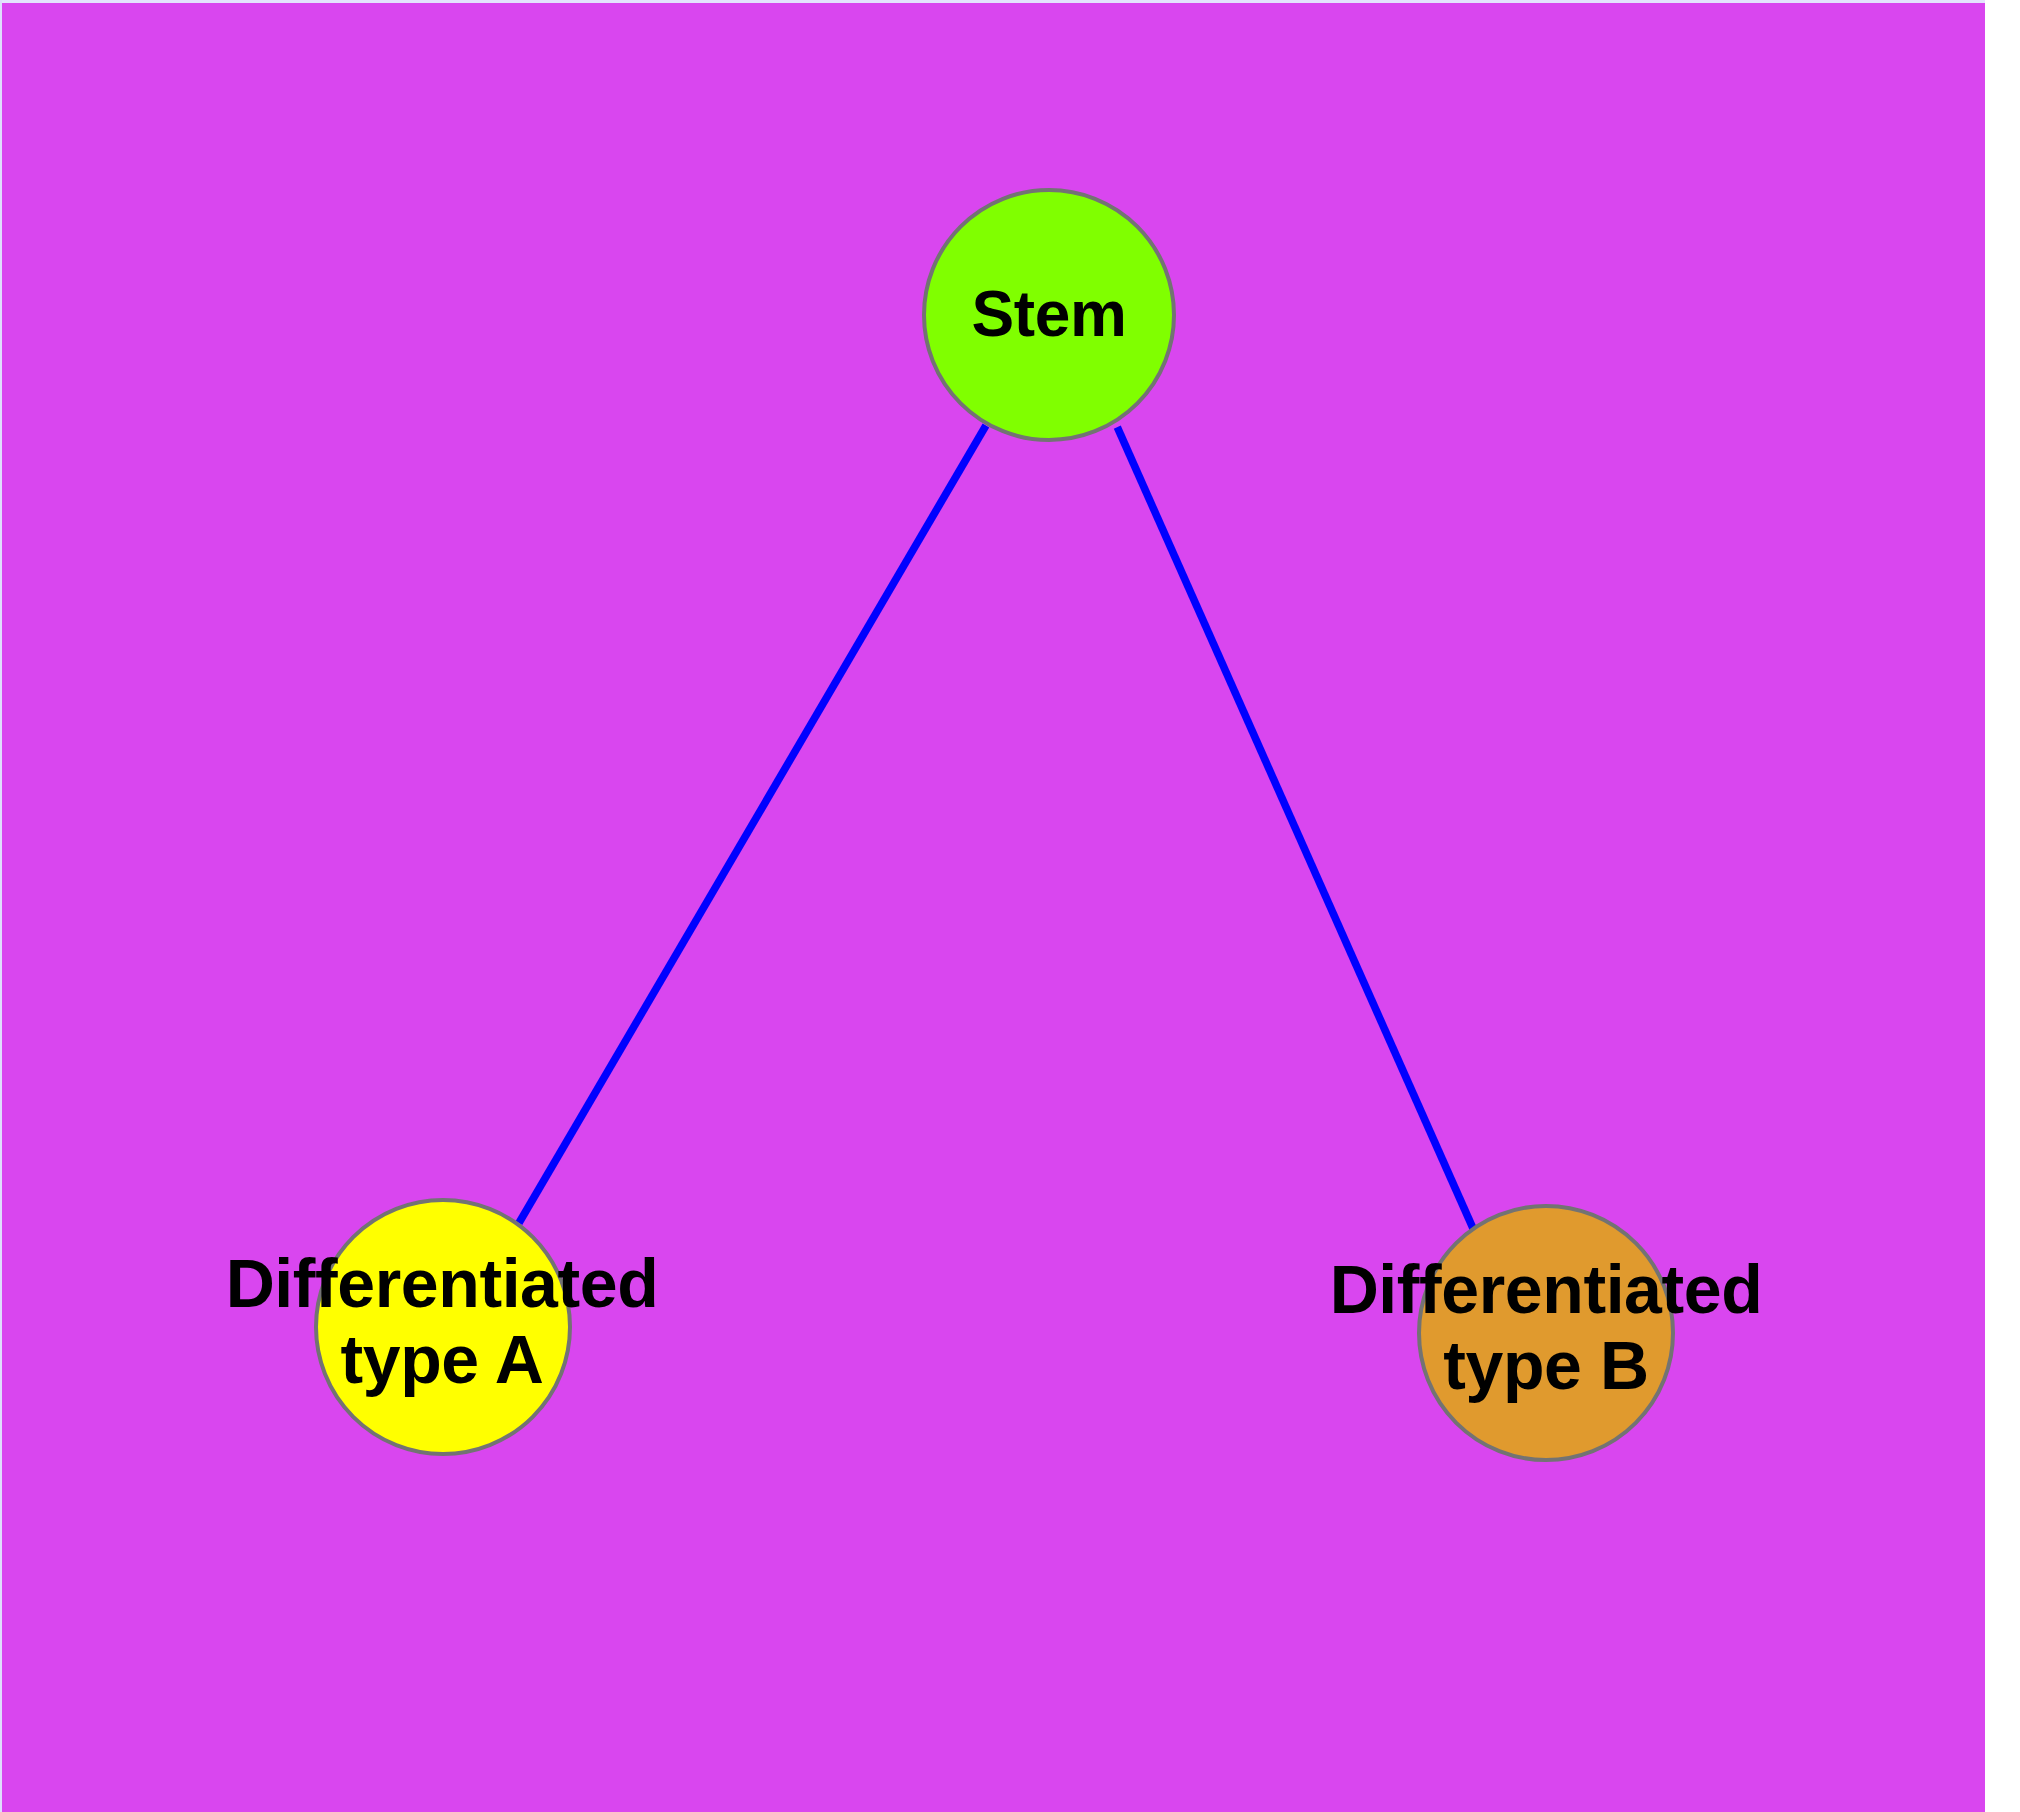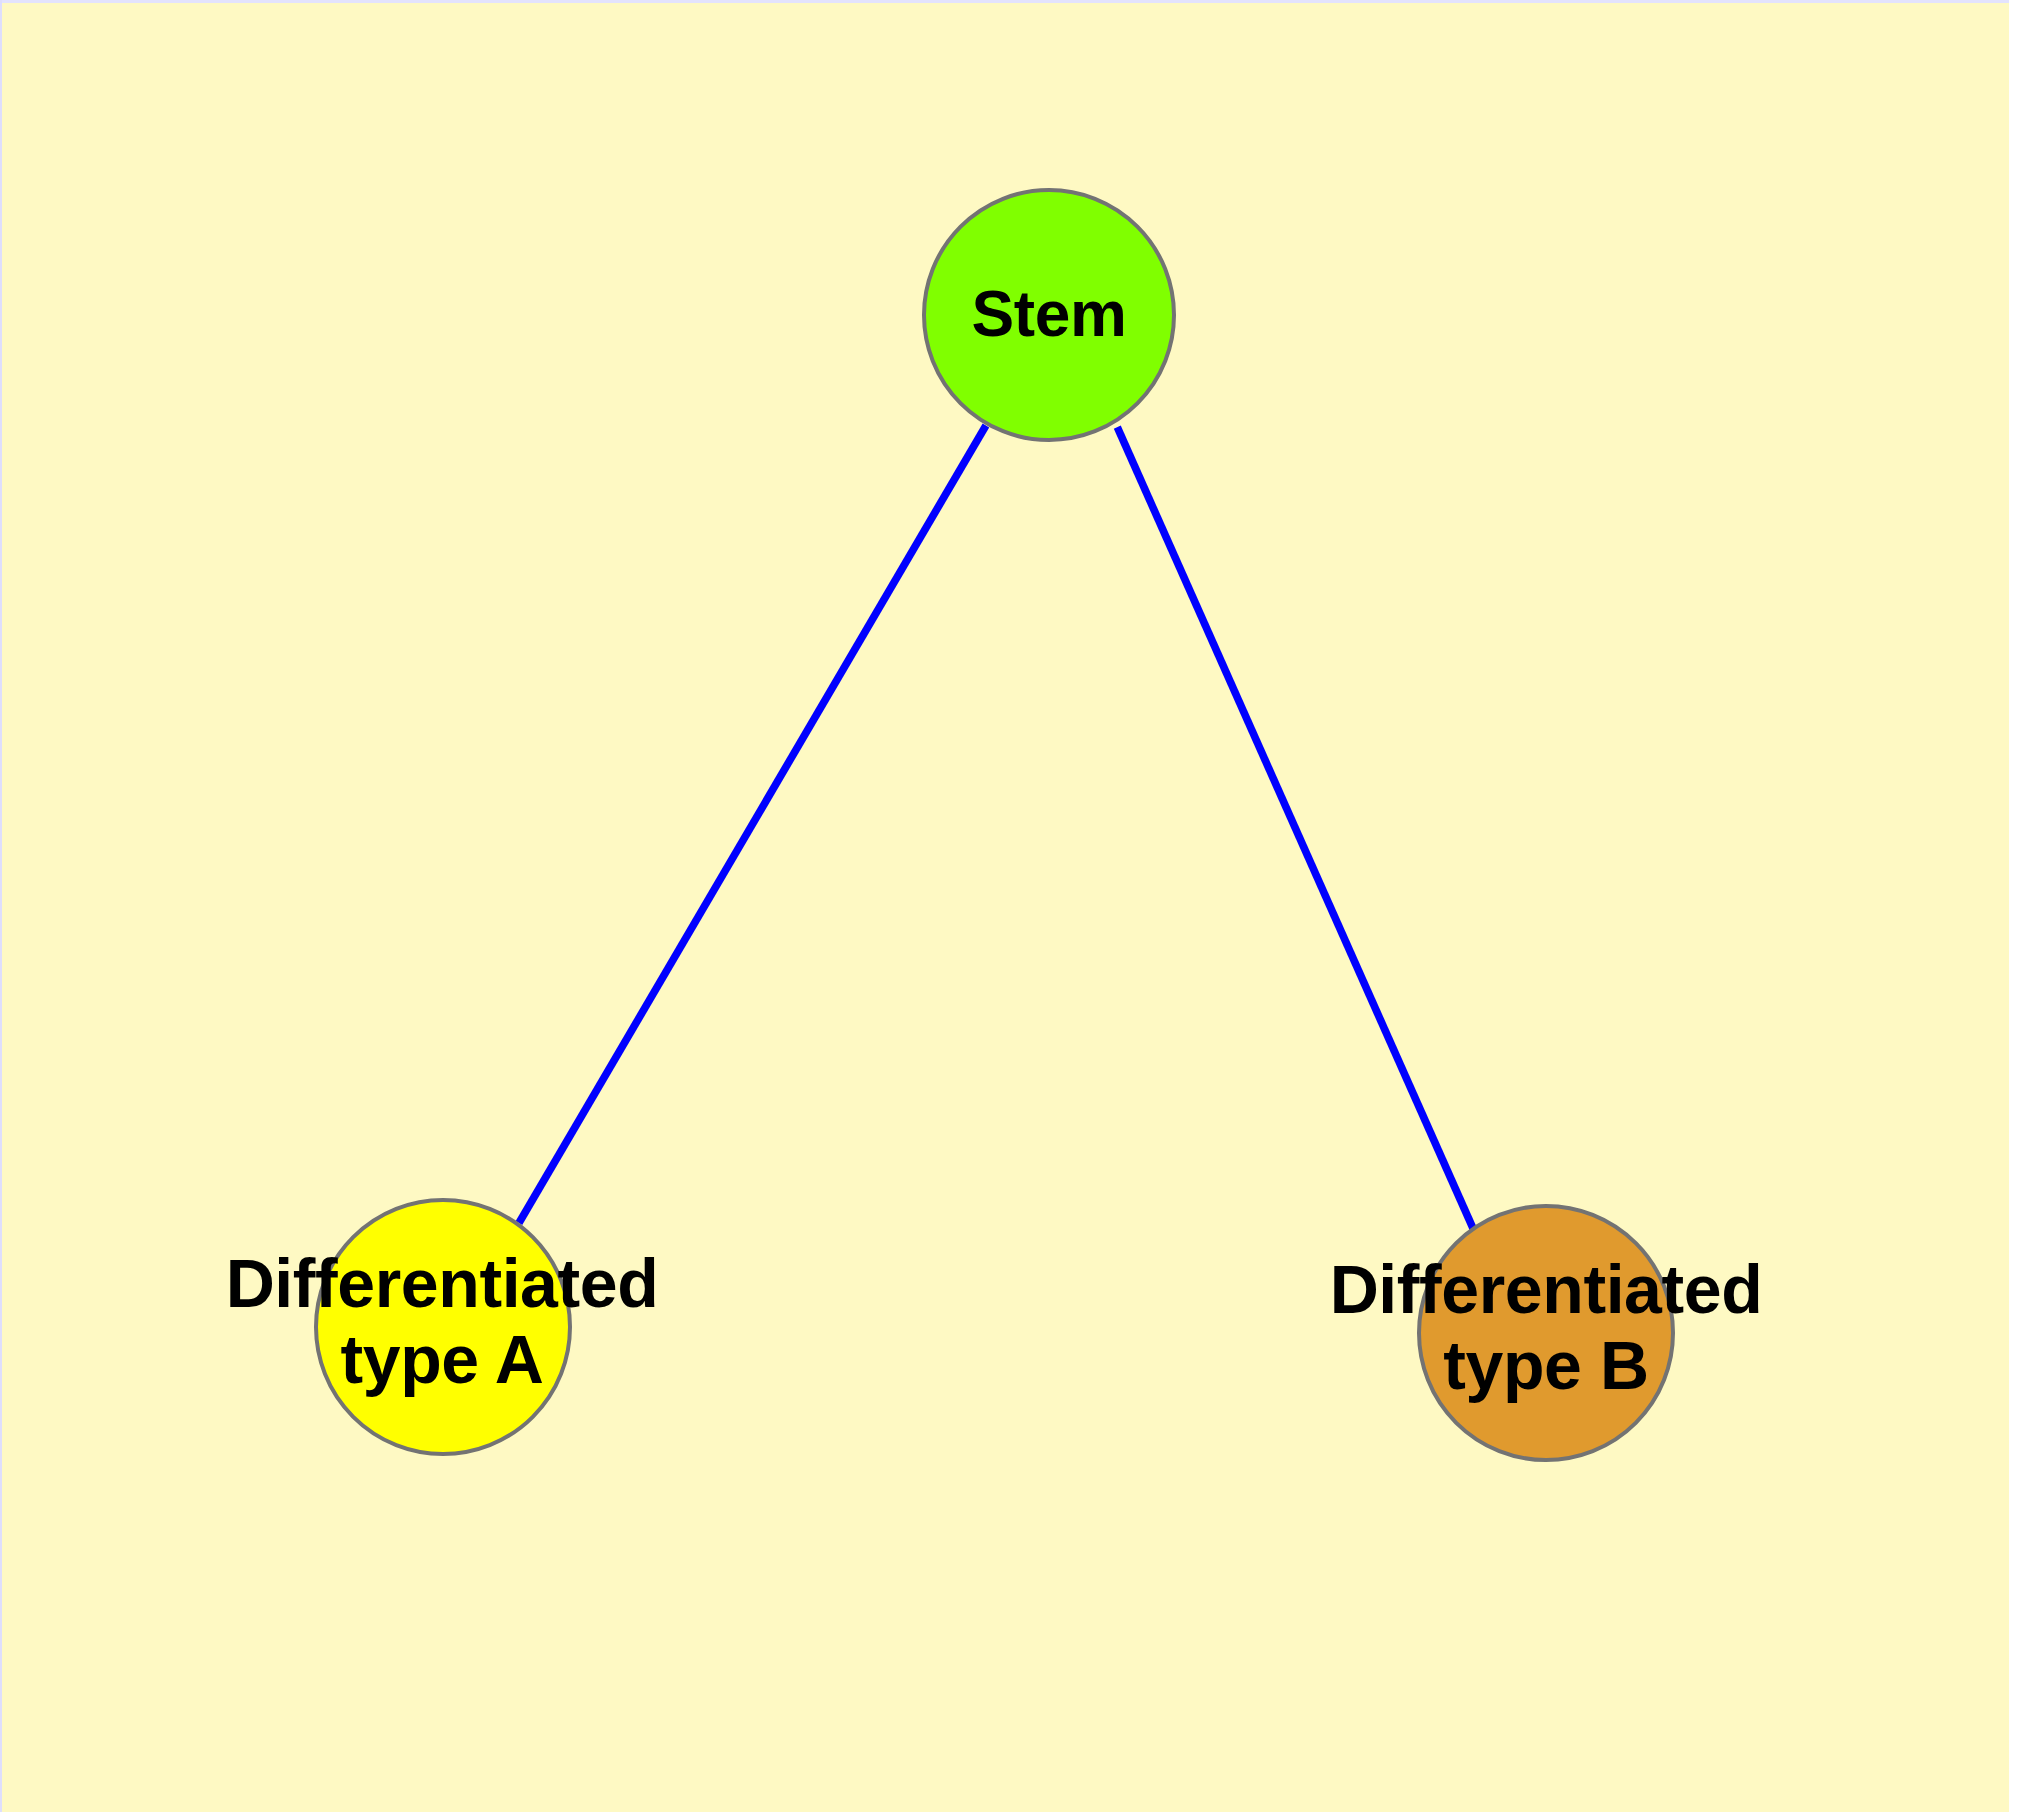--- a/index.html
+++ b/index.html
@@ -52,21 +52,21 @@
     text-align: center;
     line-height: 1.12;
     white-space: pre;
     letter-spacing: -0.4px;
     pointer-events: none;
   }
 </style>
 </head>
 <body>
 
-<div id="stage" style="width: 1985px; height: 1812px; background: #fef9c3; padding-left: 24px;">
+<div id="stage" style="width: 1985px; height: 1812px; background: #d946ef;">
 
   <svg id="edges" viewBox="0 0 2384 2138">
     <line stroke-linecap="butt" x1="1163" y1="502" x2="612" y2="1443" stroke="#0000ff" stroke-width="9"></line>
     <line stroke-linecap="butt" x1="1318" y1="504" x2="1738" y2="1450" stroke="#0000ff" stroke-width="9"></line>
   </svg>
 
   <div class="node" style="left: 922px; top: 188px; width: 254px; height: 254px; background: rgb(128, 255, 0); border: 4.2px solid rgb(115, 115, 115);"></div>
   <div class="node" style="left: 314px; top: 1198px; width: 258px; height: 258px; background: rgb(255, 255, 0); border: 4.2px solid rgb(115, 115, 115);"></div>
   <div class="node" style="left: 1417px; top: 1204px; width: 258px; height: 258px; background: rgb(224, 154, 46); border: 4.2px solid rgb(115, 115, 115);"></div>
 

